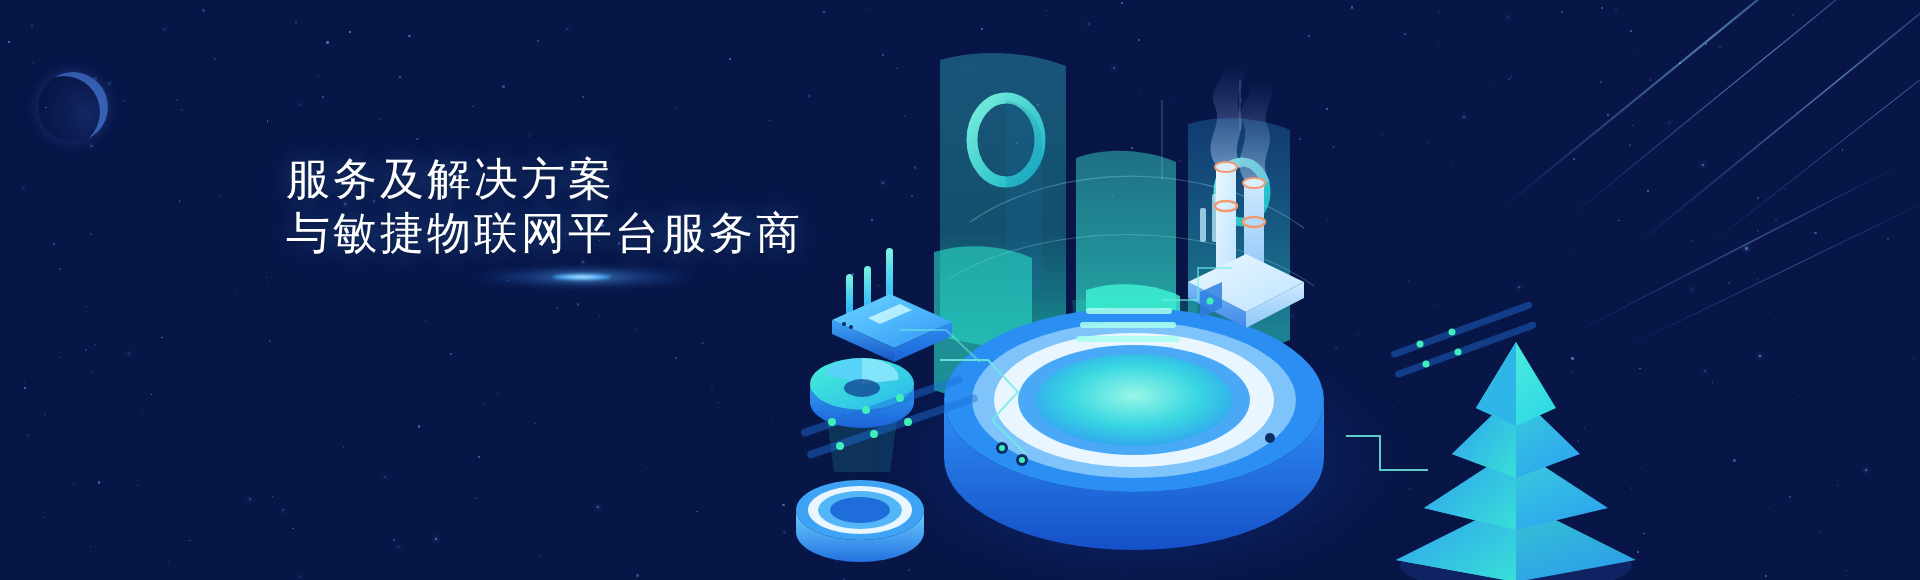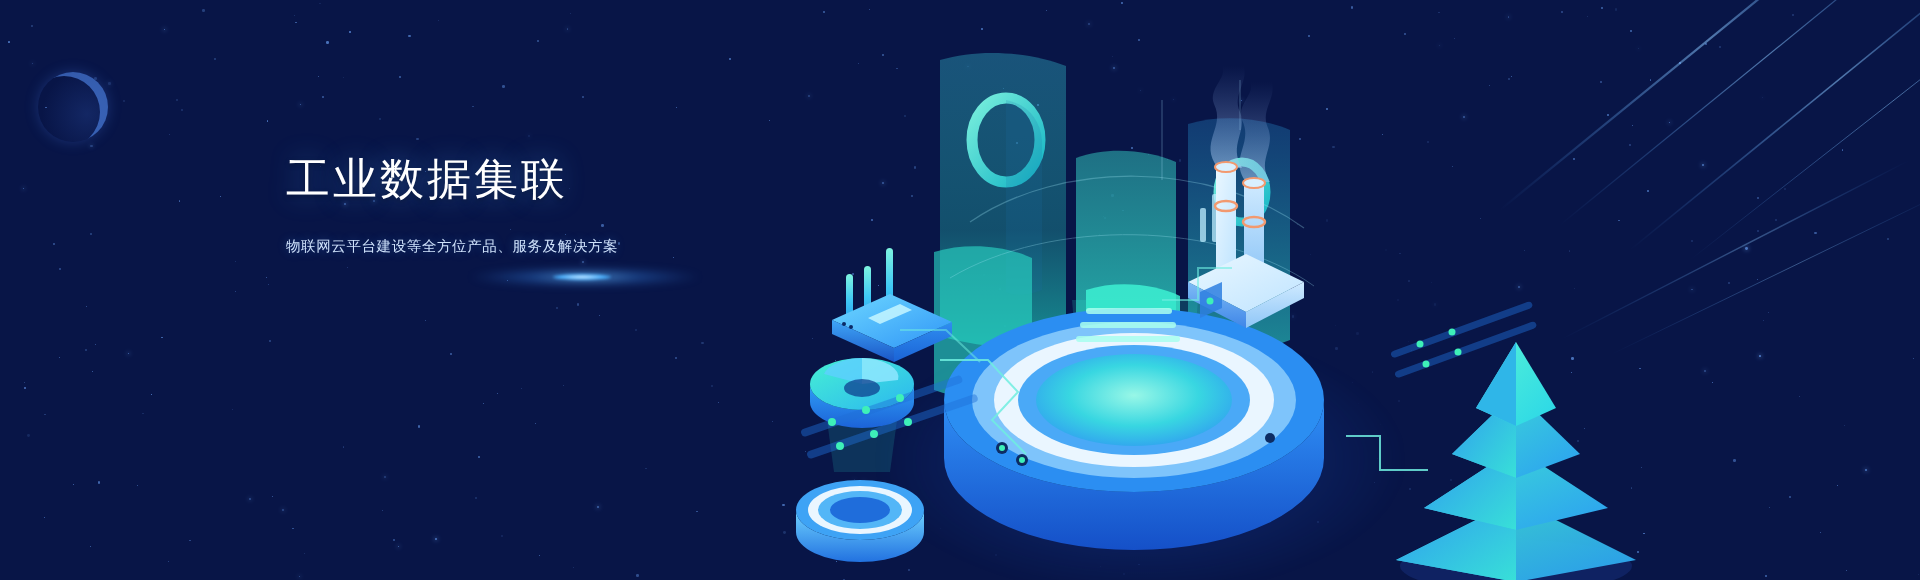--- a/index.html
+++ b/index.html
@@ -422,23 +422,23 @@
     </g>
   </svg>
   <svg style="position:absolute;left:1580px;top:170px;width:360px;height:180px;opacity:.65;">
     <g stroke="url(#stk)" fill="none">
       <path d="M-20 170 L330 -10" stroke-width="1.4"></path>
       <path d="M30 185 L370 20" stroke-width="1"></path>
     </g>
   </svg>
 
   <div id="textblock">
-    <div class="headline">工业数据集联</div>
+    <div class="headline">服务及解决方案</div>
+    <div class="headline">与敏捷物联网平台服务商</div>
     <div id="subtitle">
-      <div>物联网云平台建设等全方位产品、服务及解决方案</div>
     </div>
   </div>
   <div id="titleglow"></div>
   <div id="titlecore"></div>
 
   <div id="art">
 
     <div style="position:absolute;left:100px;top:330px;width:520px;height:260px;
          background:radial-gradient(ellipse at center, rgba(50,150,255,.38) 0%, rgba(30,100,230,.12) 45%, rgba(10,26,82,0) 72%);filter:blur(6px);"></div>
 

